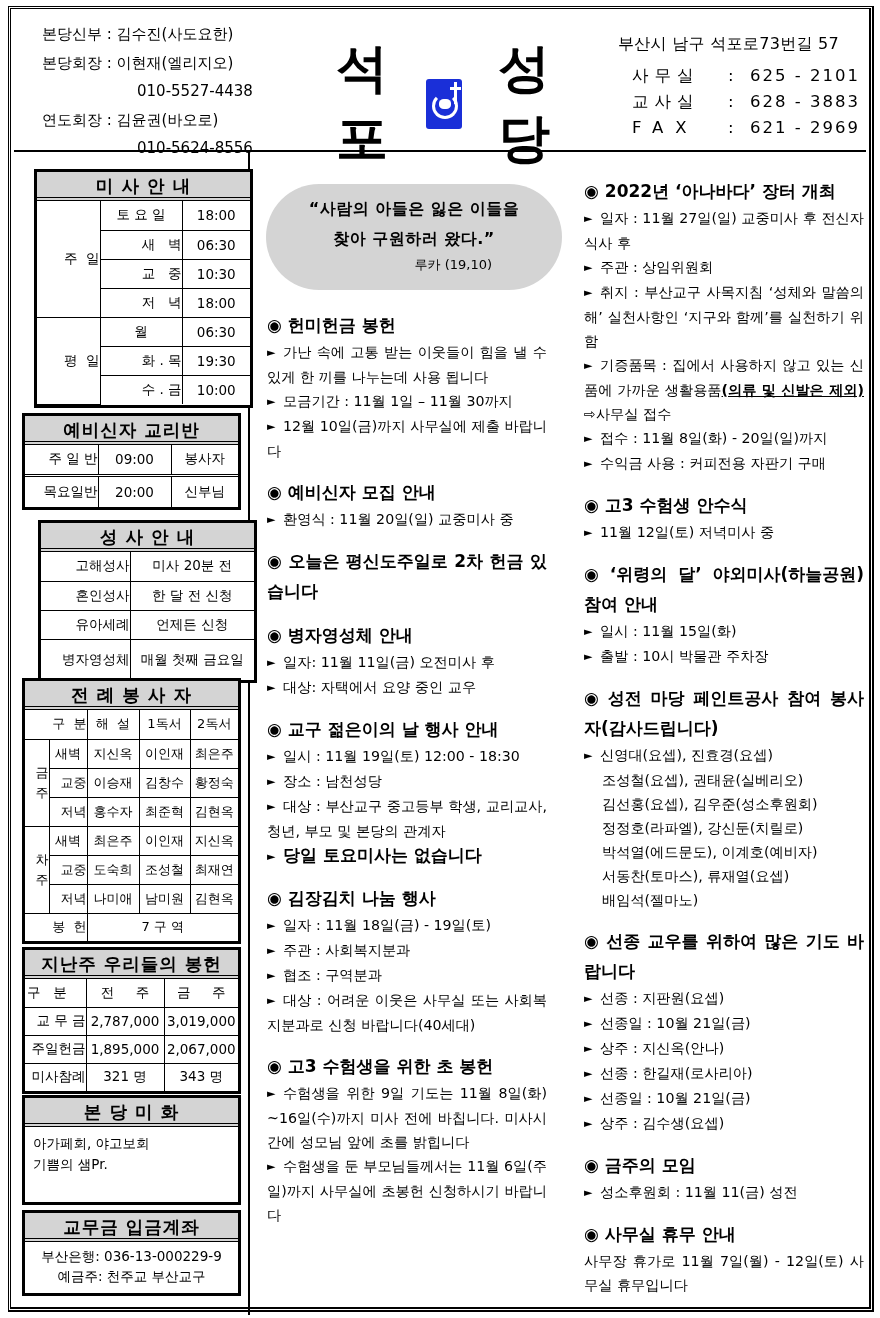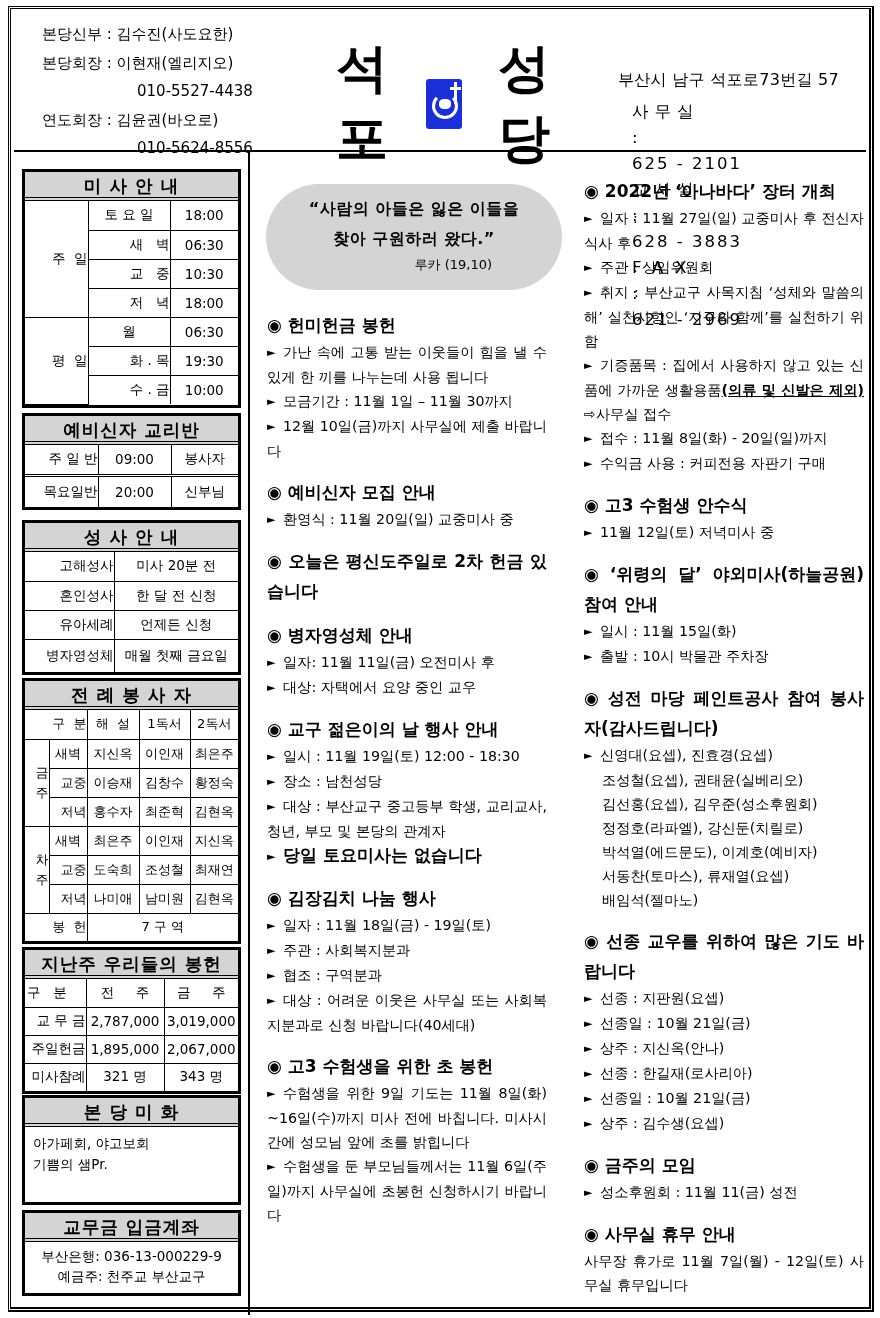--- a/index.html
+++ b/index.html
@@ -18,24 +18,24 @@
   .staff .phone { padding-left: 95px; }
   .title-wrap { position: absolute; left: 300px; top: 22px; width: 260px; text-align: center; }
   .title { display: flex; align-items: center; justify-content: center; gap: 14px;
            font-size: 52px; font-weight: bold; letter-spacing: 2px; }
   .logo { width: 40px; height: 50px; background: #1a2fd8; border-radius: 3px; position: relative; display: inline-block; }
   .logo .ring { position: absolute; left: 6px; top: 14px; width: 26px; height: 26px; border: 3px solid #fff; border-radius: 50%; border-top-color: transparent; }
   .logo .cross-v { position: absolute; left: 28px; top: 3px; width: 3px; height: 22px; background: #fff; }
   .logo .cross-h { position: absolute; left: 24px; top: 8px; width: 11px; height: 3px; background: #fff; }
   .logo .dot { position: absolute; left: 13px; top: 20px; width: 12px; height: 10px; background: #fff; border-radius: 40%; }
   .subtitle { margin-top: 14px; font-size: 24px; font-weight: bold; letter-spacing: 1px; }
-  .contact { position: absolute; left: 604px; top: 22px; font-size: 16px; margin-top: 36px; }
+  .contact { position: absolute; left: 604px; top: 22px; font-size: 16px; }
   .contact .addr { white-space: nowrap; letter-spacing: 0.3px; }
   .contact .phones { margin-top: 8px; padding-left: 14px; font-size: 16.5px; line-height: 26px; }
-  .contact .row { display: flex; white-space: nowrap; flex-direction: column; }
+  .contact .row { display: flex; white-space: nowrap; }
   .contact .lbl { width: 96px; letter-spacing: 6px; }
   .contact .colon { width: 22px; }
   .contact .num { letter-spacing: 2px; }
 
   
   .col-divider { position: absolute; left: 234px; top: 140px; width: 2px; height: 1163px; background: #000; }
 
   
   .box { position: absolute; left: 8px; width: 219px; border: 3px solid #000; background: #fff; }
   .box-head { background: #d4d4d4; text-align: center; font-weight: bold; font-size: 17.5px;
@@ -110,21 +110,21 @@
               <span class="lbl" style="letter-spacing:12px">FAX</span>
               <span class="colon">:</span>
               <span class="num">621 - 2969</span>
             </div>
       </div>
     </div>
   </div>
 
   <div class="col-divider"></div>
 
-  <div class="box" style="top:157px;">
+  <div class="box" style="top:157px;margin-left:12px;">
     <div class="box-head">미 사 안 내</div>
     <table>
       <colgroup>
             <col style="width:63px">
             <col style="width:82px">
             <col>
           </colgroup>
       <tbody>
             <tr style="height:29px">
               <td rowspan="4" style="white-space:pre">주  일</td>
@@ -176,41 +176,41 @@
             </tr>
       <tr class="dbl-top" style="height:32px">
               <td>목요일반</td>
               <td>20:00</td>
               <td>신부님</td>
             </tr>
     </tbody>
         </table>
   </div>
 
-  <div class="box" style="top:508px;">
+  <div class="box" style="top:508px;margin-left:16px;">
     <div class="box-head">성 사 안 내</div>
     <table>
       <colgroup>
             <col style="width:89px">
             <col>
           </colgroup>
       <tbody>
             <tr style="height:29px">
               <td>고해성사</td>
               <td>미사 20분 전</td>
             </tr>
       <tr style="height:29px">
               <td>혼인성사</td>
               <td>한 달 전 신청</td>
             </tr>
       <tr style="height:29px">
               <td>유아세례</td>
               <td>언제든 신청</td>
             </tr>
-      <tr style="height:33px">
+      <tr style="height:41px">
               <td>병자영성체</td>
               <td>매월 첫째 금요일</td>
             </tr>
     </tbody>
         </table>
   </div>
 
   <div class="box" style="top:666px;">
     <div class="box-head">전 례 봉 사 자</div>
     <table style="font-size:13px">

